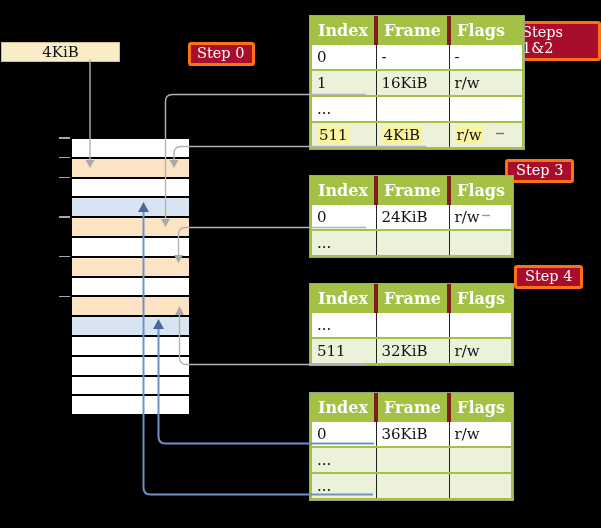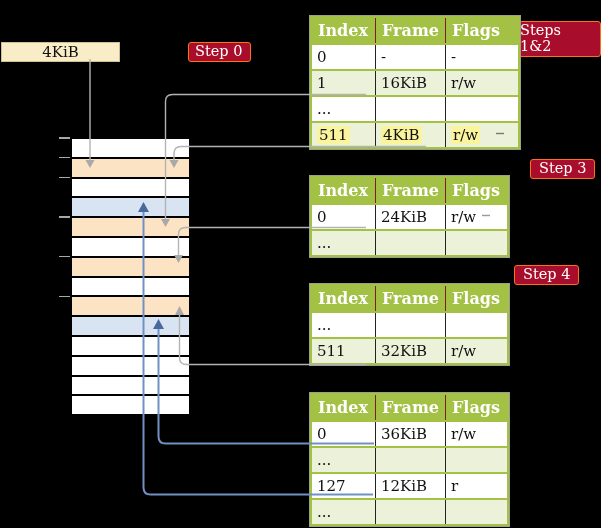--- a/index.html
+++ b/index.html
@@ -6,57 +6,57 @@
   body{width:601px;height:528px;background:#000;position:relative;overflow:hidden;
        font-family:"DejaVu Serif", serif;}
   .abs{position:absolute;}
 
   
   .kib-box{left:1px;top:42px;width:117px;height:18px;background:#f8edc6;
            border:1px solid #cfc091;color:#111;font-size:15px;
            display:flex;align-items:center;justify-content:center;}
 
   
-  .step{background:#a80d2b;border:1px solid #f97316;border-radius:3px;
+  .step{background:#a80d2b;border:3px solid #f97316;border-radius:3px;
         color:#fff;font-size:14.5px;padding:0px 8px 2px 8px;line-height:16px;}
 
   
   .mem{left:70px;top:137px;width:117px;border:2px solid #000;background:#fff;}
   .mem-row{height:17.8px;border-bottom:2px solid #000;}
   .mem-row:last-child{border-bottom:none;}
   .c-white{background:#ffffff;} .c-orange{background:#fce3c4;} .c-blue{background:#d8e4f1;}
   .tick{position:absolute;left:59px;width:11px;height:1.5px;background:#a8a8a8;}
 
   
   table.ptable{position:absolute;border-collapse:collapse;background:#fff;
         border:2px solid #a3c144;box-shadow:0 0 0 1px #9aa08c;
         font-family:"DejaVu Serif", serif;font-size:15px;color:#111;}
   table.ptable th{background:#a3c144;color:#fff;font-weight:bold;font-size:16px;
-        text-align:left;padding:2px 6px 3px 6px;border-right:1px solid #7f1d1d;height:20px;}
+        text-align:left;padding:2px 6px 3px 6px;border-right:4px solid #7f1d1d;height:20px;}
   table.ptable th:last-child{border-right:none;}
   table.ptable td{padding:0 5px;border-top:2px solid #a3c144;border-right:1px solid #222;
         height:24px;vertical-align:middle;}
   table.ptable td:last-child{border-right:none;}
   tr.shade td{background:#ecf2da;}
   .hl{background:#fbf49e;padding:0 2px;}
   .w1 td:nth-child(1){width:53px;} .w1 td:nth-child(2){width:58px;} .w1 td:nth-child(3){width:62px;}
   .w2 td:nth-child(1){width:53px;} .w2 td:nth-child(2){width:57px;margin-left:31px;} .w2 td:nth-child(3){width:51px;}
 
   svg.overlay{position:absolute;left:0;top:0;pointer-events:none;z-index:6;}
 </style>
 </head>
 <body>
 
 <div class="abs kib-box">
   <span>4KiB</span>
 </div>
 
 <div class="abs step" style="left:188px;top:42px;padding-left:6px;">Step 0</div>
 <div class="abs step" style="left:511px;top:21px;">Steps 1&amp;2</div>
-<div class="abs step" style="left:530px;top:159px;">Step 3</div>
+<div class="abs step" style="left:505px;top:159px;">Step 3</div>
 <div class="abs step" style="left:514px;top:265px;">Step 4</div>
 
 <div class="abs mem">
   <div class="mem-row c-white"></div>
   <div class="mem-row c-orange"></div>
   <div class="mem-row c-white"></div>
   <div class="mem-row c-blue"></div>
   <div class="mem-row c-orange"></div>
   <div class="mem-row c-white"></div>
   <div class="mem-row c-orange"></div>
@@ -155,25 +155,20 @@
   </tr>
   <tr>
     <td>0</td>
     <td>36KiB</td>
     <td>r/w</td>
   </tr>
   <tr class="shade">
     <td>...</td>
     <td></td>
     <td></td>
-  </tr>
-  <tr>
-    <td>127</td>
-    <td>12KiB</td>
-    <td>r</td>
   </tr>
   <tr class="shade">
     <td>...</td>
     <td></td>
     <td></td>
   </tr>
 </tbody>
   </table>
 
 <svg class="overlay" width="601" height="528" viewBox="0 0 601 528">

